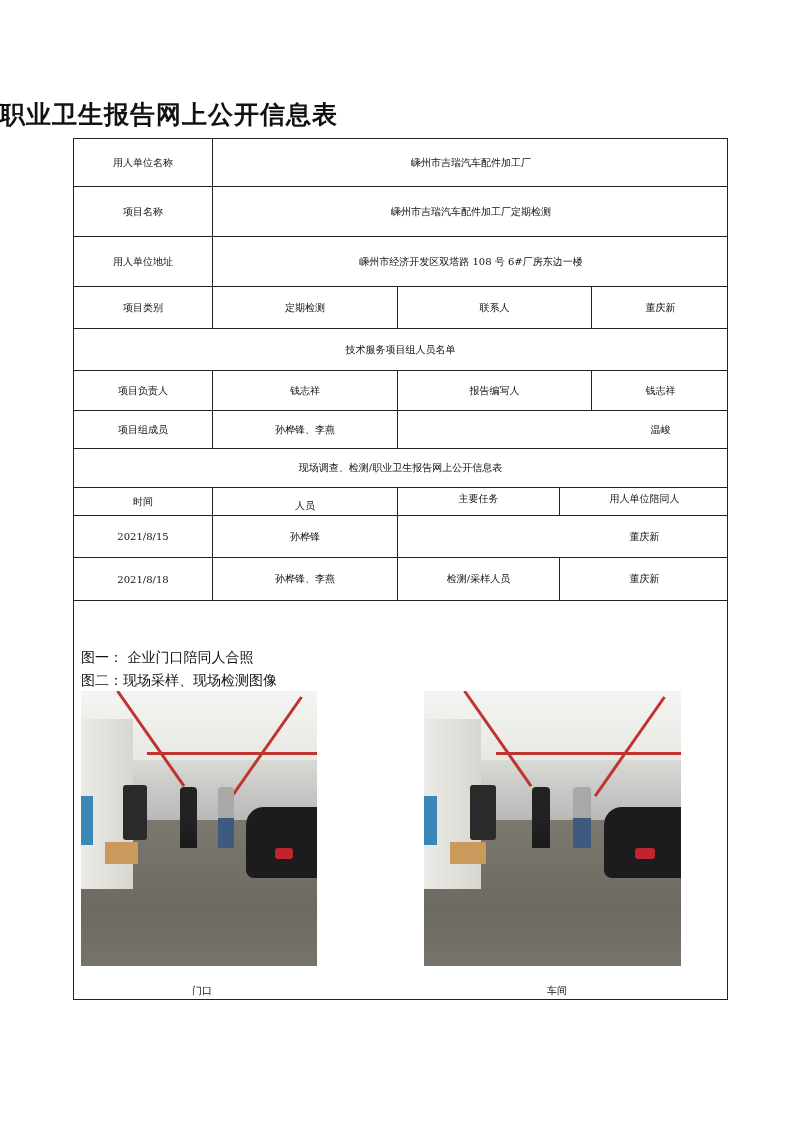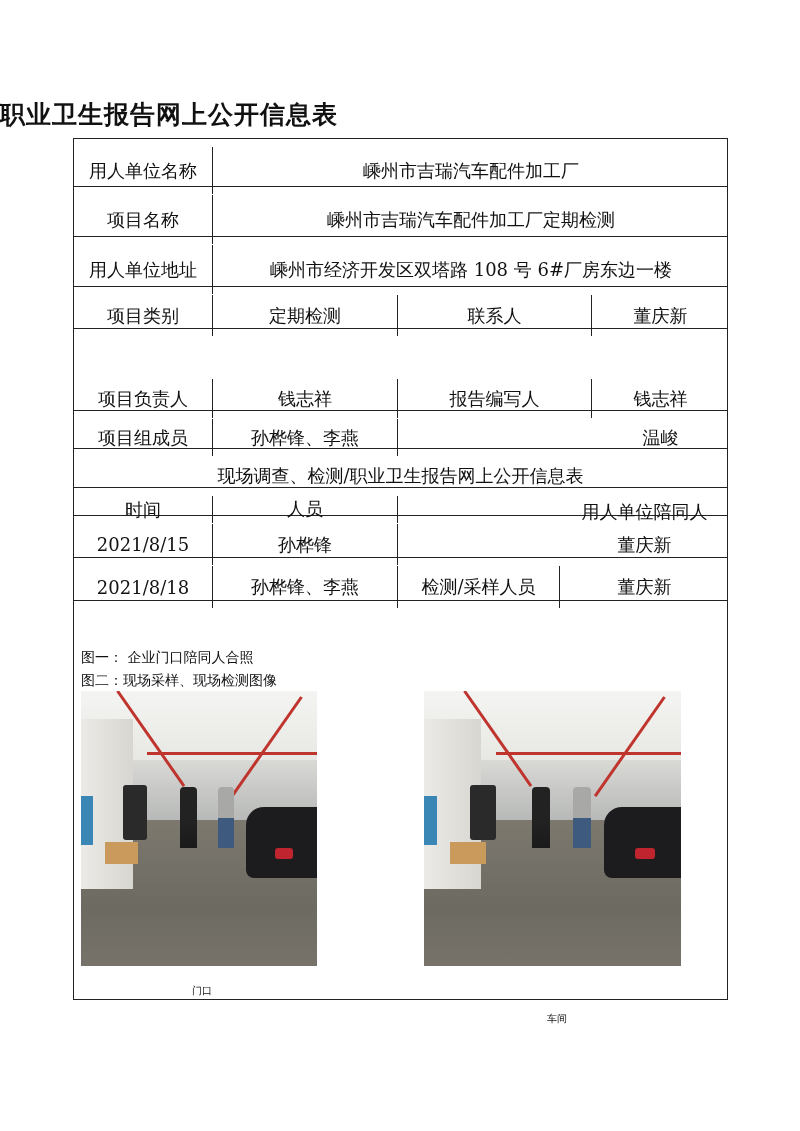--- a/index.html
+++ b/index.html
@@ -1,20 +1,20 @@
 <!DOCTYPE html>
 <html><head>
 <meta charset="utf-8">
 <style>
   html, body { margin: 0; padding: 0; background: #ffffff; }
   body { width: 800px; height: 1131px; position: relative; font-family: "DejaVu Serif", "Liberation Serif", serif; color: #111; }
   .title { position: absolute; left: 0; top: 98px; width: 800px; text-align: left; font-size: 25px; font-weight: bold; letter-spacing: 1px; }
   .sheet { position: absolute; left: 73px; top: 138px; width: 655px; height: 862px; border: 1.5px solid #222; box-sizing: border-box; }
   .row { position: absolute; left: 0; width: 100%; border-bottom: 1.5px solid #222; box-sizing: border-box; }
-  .cell { position: absolute; top: 8px; height: 100%; display: flex; align-items: center; justify-content: center; font-size: 18px; box-sizing: border-box; border-right: 1.5px solid #222; text-align: center; }
+  .cell { position: absolute; top: 0; height: 100%; display: flex; align-items: center; justify-content: center; font-size: 10px; box-sizing: border-box; border-right: 1.5px solid #222; text-align: center; }
   .cell.last { border-right: none; }
   .full { left: 0; width: 100%; border-right: none; }
   .hdr-top { align-items: flex-start; padding-top: 4px; }
   .media { position: absolute; left: 0; top: 505px; width: 100%; height: 357px; }
   .cap { position: absolute; left: 7px; font-size: 14px; }
   .photo { position: absolute; overflow: hidden; background: #8a857c; }
   .photo .ceil { position: absolute; left: 0; top: 0; width: 100%; height: 28%; background: linear-gradient(#f4f4f2, #e6e6e2); }
   .photo .wall { position: absolute; left: 0; top: 10%; width: 22%; height: 62%; background: linear-gradient(90deg, #eceae6, #d8d6d0); }
   .photo .beam { position: absolute; left: 28%; top: 22%; width: 72%; height: 3px; background: #c0342e; }
   .photo .pipe1 { position: absolute; left: 15%; top: 0; width: 3px; height: 42%; background: #c0342e; transform: rotate(-35deg); transform-origin: top; }
@@ -52,20 +52,23 @@
     <div class="cell last" style="left:139px;width:516px;">嵊州市经济开发区双塔路 108 号 6#厂房东边一楼</div>
   </div>
 
   <div class="row" style="top:148px;height:42px;font-family:Liberation Serif, serif;">
     <div class="cell" style="left:0;width:139px;">项目类别</div>
     <div class="cell" style="left:139px;width:185px;">定期检测</div>
     <div class="cell" style="left:324px;width:194px;">联系人</div>
     <div class="cell last" style="left:518px;width:137px;">董庆新</div>
   </div>
 
+  <div class="row" style="top:190px;height:42px;">
+    <div class="cell full">技术服务项目组人员名单</div>
+  </div>
 
   <div class="row" style="top:232px;height:40px;">
     <div class="cell" style="left:0;width:139px;">项目负责人</div>
     <div class="cell" style="left:139px;width:185px;">钱志祥</div>
     <div class="cell" style="left:324px;width:194px;">报告编写人</div>
     <div class="cell last" style="left:518px;width:137px;">钱志祥</div>
   </div>
 
   <div class="row" style="top:272px;height:38px;">
     <div class="cell" style="left:0;width:139px;">项目组成员</div>
@@ -73,20 +76,21 @@
     <div class="cell last" style="left:518px;width:137px;">温峻</div>
   </div>
 
   <div class="row" style="top:310px;height:39px;">
     <div class="cell full">现场调查、检测/职业卫生报告网上公开信息表</div>
   </div>
 
   <div class="row" style="top:349px;height:28px;">
     <div class="cell" style="left:0;width:139px;">时间</div>
     <div class="cell" style="left:139px;width:185px;align-items:flex-end;padding-bottom:2px;">人员</div>
+    <div class="cell hdr-top" style="left:324px;width:162px;">主要任务</div>
     <div class="cell last hdr-top" style="left:486px;width:169px;">用人单位陪同人</div>
   </div>
 
   <div class="row" style="top:377px;height:42px;">
     <div class="cell" style="left:0;width:139px;">2021/8/15</div>
     <div class="cell" style="left:139px;width:185px;">孙桦锋</div>
     <div class="cell last" style="left:486px;width:169px;">董庆新</div>
   </div>
 
   <div class="row" style="top:419px;height:43px;">
@@ -128,16 +132,16 @@
         <div class="pipe1"></div>
         <div class="pipe2"></div>
       <div class="blueframe"></div>
         <div class="tires"></div>
         <div class="box"></div>
       <div class="person1"></div>
         <div class="person2"></div>
         <div class="car"></div>
         <div class="taillight"></div>
     </div>
-    <div class="figcap" style="left:473px;top:340px;margin-top:28px;">车间</div>
+    <div class="figcap" style="left:473px;top:340px;">车间</div>
   </div>
 
 </div>
 
 </body></html>

